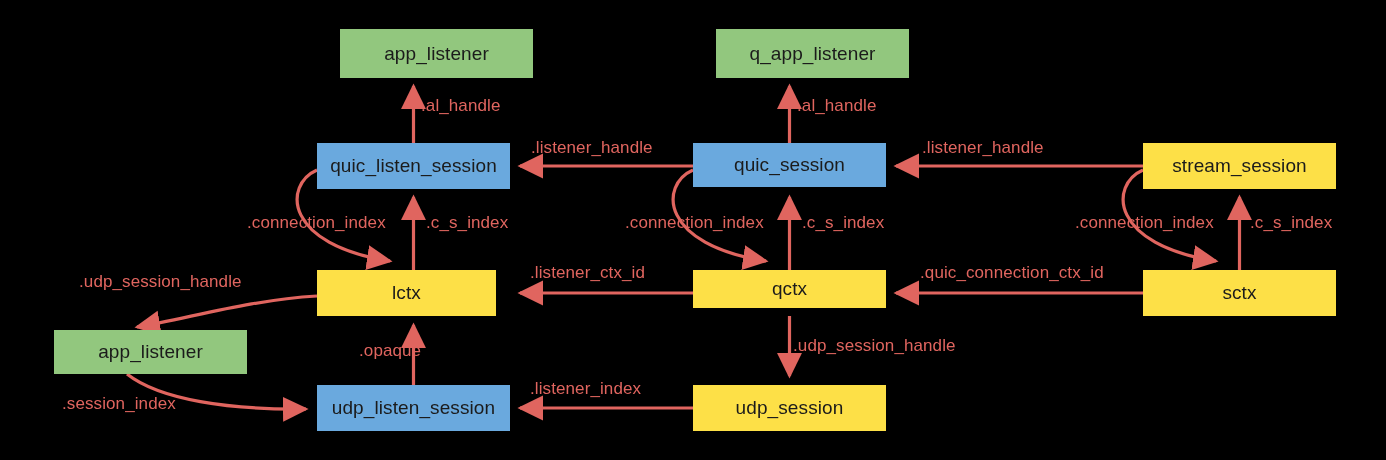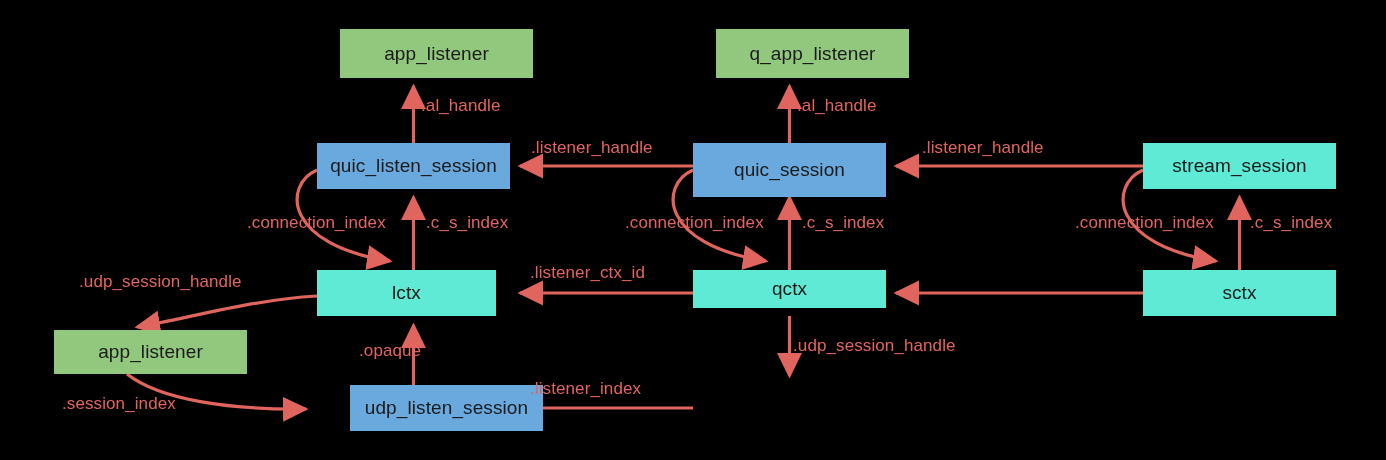--- a/index.html
+++ b/index.html
@@ -22,21 +22,21 @@
     align-items: center;
     justify-content: center;
     font-size: 19px;
     color: #1b1b1b;
     letter-spacing: 0.1px;
     white-space: nowrap;
     z-index: 3;
   }
   .node.green  { background: #92c77e; margin-left: 23px; }
   .node.blue   { background: #6aa9de; }
-  .node.lblue  { background: #5eead4; }
+  .node.lblue  { background: #fde047; }
 
   svg.edges {
     position: absolute;
     left: 0;
     top: 0;
     width: 1386px;
     height: 460px;
     z-index: 2;
   }
   .edge-label {
@@ -93,38 +93,40 @@
 
       <path d="M127,374 C160,400 230,410 306,409"></path>
 
       <path d="M693,408 L520,408"></path>
     </g>
   </svg>
 
   <div class="node green" style="left:317px;top:29px;width:193px;height:49px;">app_listener</div>
   <div class="node blue" style="left:317px;top:143px;width:193px;height:46px;">quic_listen_session</div>
   <div class="node green" style="left:693px;top:29px;width:193px;height:49px;">q_app_listener</div>
-  <div class="node blue" style="left:693px;top:143px;width:193px;height:54px;">quic_session</div>
+  <div class="node blue" style="left:693px;top:143px;width:193px;height:44px;">quic_session</div>
   <div class="node lblue" style="left:1143px;top:143px;width:193px;height:46px;">stream_session</div>
   <div class="node lblue" style="left:317px;top:270px;width:179px;height:46px;">lctx</div>
   <div class="node lblue" style="left:693px;top:270px;width:193px;height:38px;">qctx</div>
   <div class="node lblue" style="left:1143px;top:270px;width:193px;height:46px;">sctx</div>
   <div class="node green" style="left:31px;top:330px;width:193px;height:44px;">app_listener</div>
-  <div class="node blue" style="left:317px;top:385px;width:193px;height:46px;margin-left:33px;">udp_listen_session</div>
+  <div class="node blue" style="left:317px;top:385px;width:193px;height:46px;">udp_listen_session</div>
+  <div class="node lblue" style="left:693px;top:385px;width:193px;height:46px;">udp_session</div>
 
   <div class="edge-label" style="left:421px;top:96px;">.al_handle</div>
   <div class="edge-label" style="left:797px;top:96px;">.al_handle</div>
   <div class="edge-label" style="left:531px;top:138px;">.listener_handle</div>
   <div class="edge-label" style="left:922px;top:138px;">.listener_handle</div>
   <div class="edge-label" style="left:247px;top:213px;">.connection_index</div>
   <div class="edge-label" style="left:426px;top:213px;">.c_s_index</div>
   <div class="edge-label" style="left:625px;top:213px;">.connection_index</div>
   <div class="edge-label" style="left:802px;top:213px;">.c_s_index</div>
   <div class="edge-label" style="left:1075px;top:213px;">.connection_index</div>
   <div class="edge-label" style="left:1250px;top:213px;">.c_s_index</div>
   <div class="edge-label" style="left:530px;top:263px;">.listener_ctx_id</div>
+  <div class="edge-label" style="left:920px;top:263px;">.quic_connection_ctx_id</div>
   <div class="edge-label" style="left:79px;top:272px;">.udp_session_handle</div>
   <div class="edge-label" style="left:359px;top:341px;text-align:center;">.opaque</div>
   <div class="edge-label" style="left:793px;top:336px;">.udp_session_handle</div>
   <div class="edge-label" style="left:62px;top:394px;">.session_index</div>
   <div class="edge-label" style="left:530px;top:379px;">.listener_index</div>
 
 </div>
 
 </body></html>

